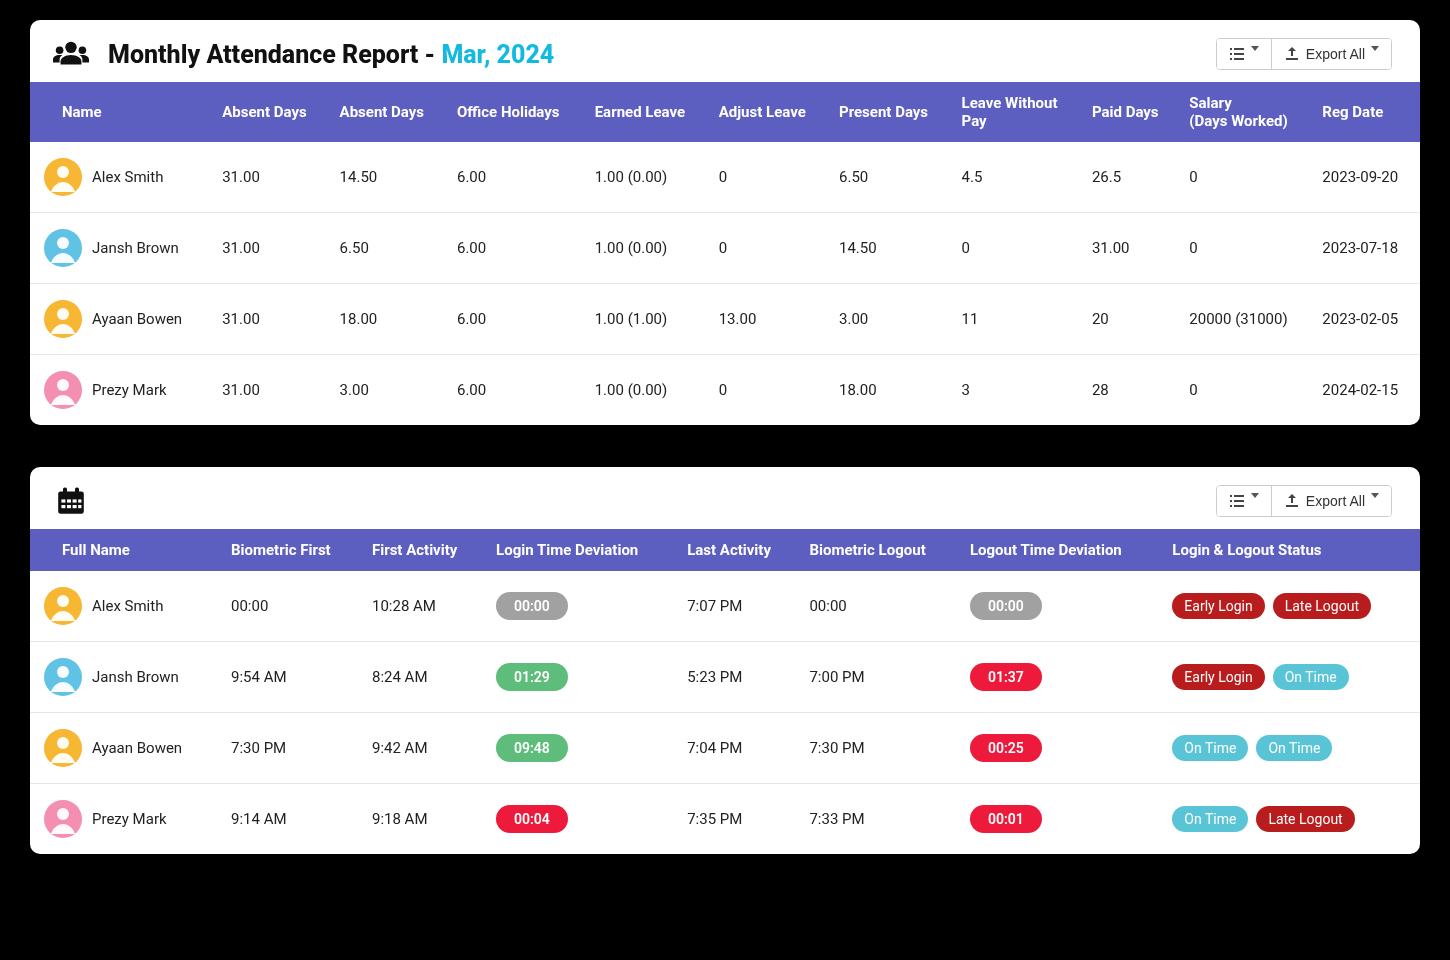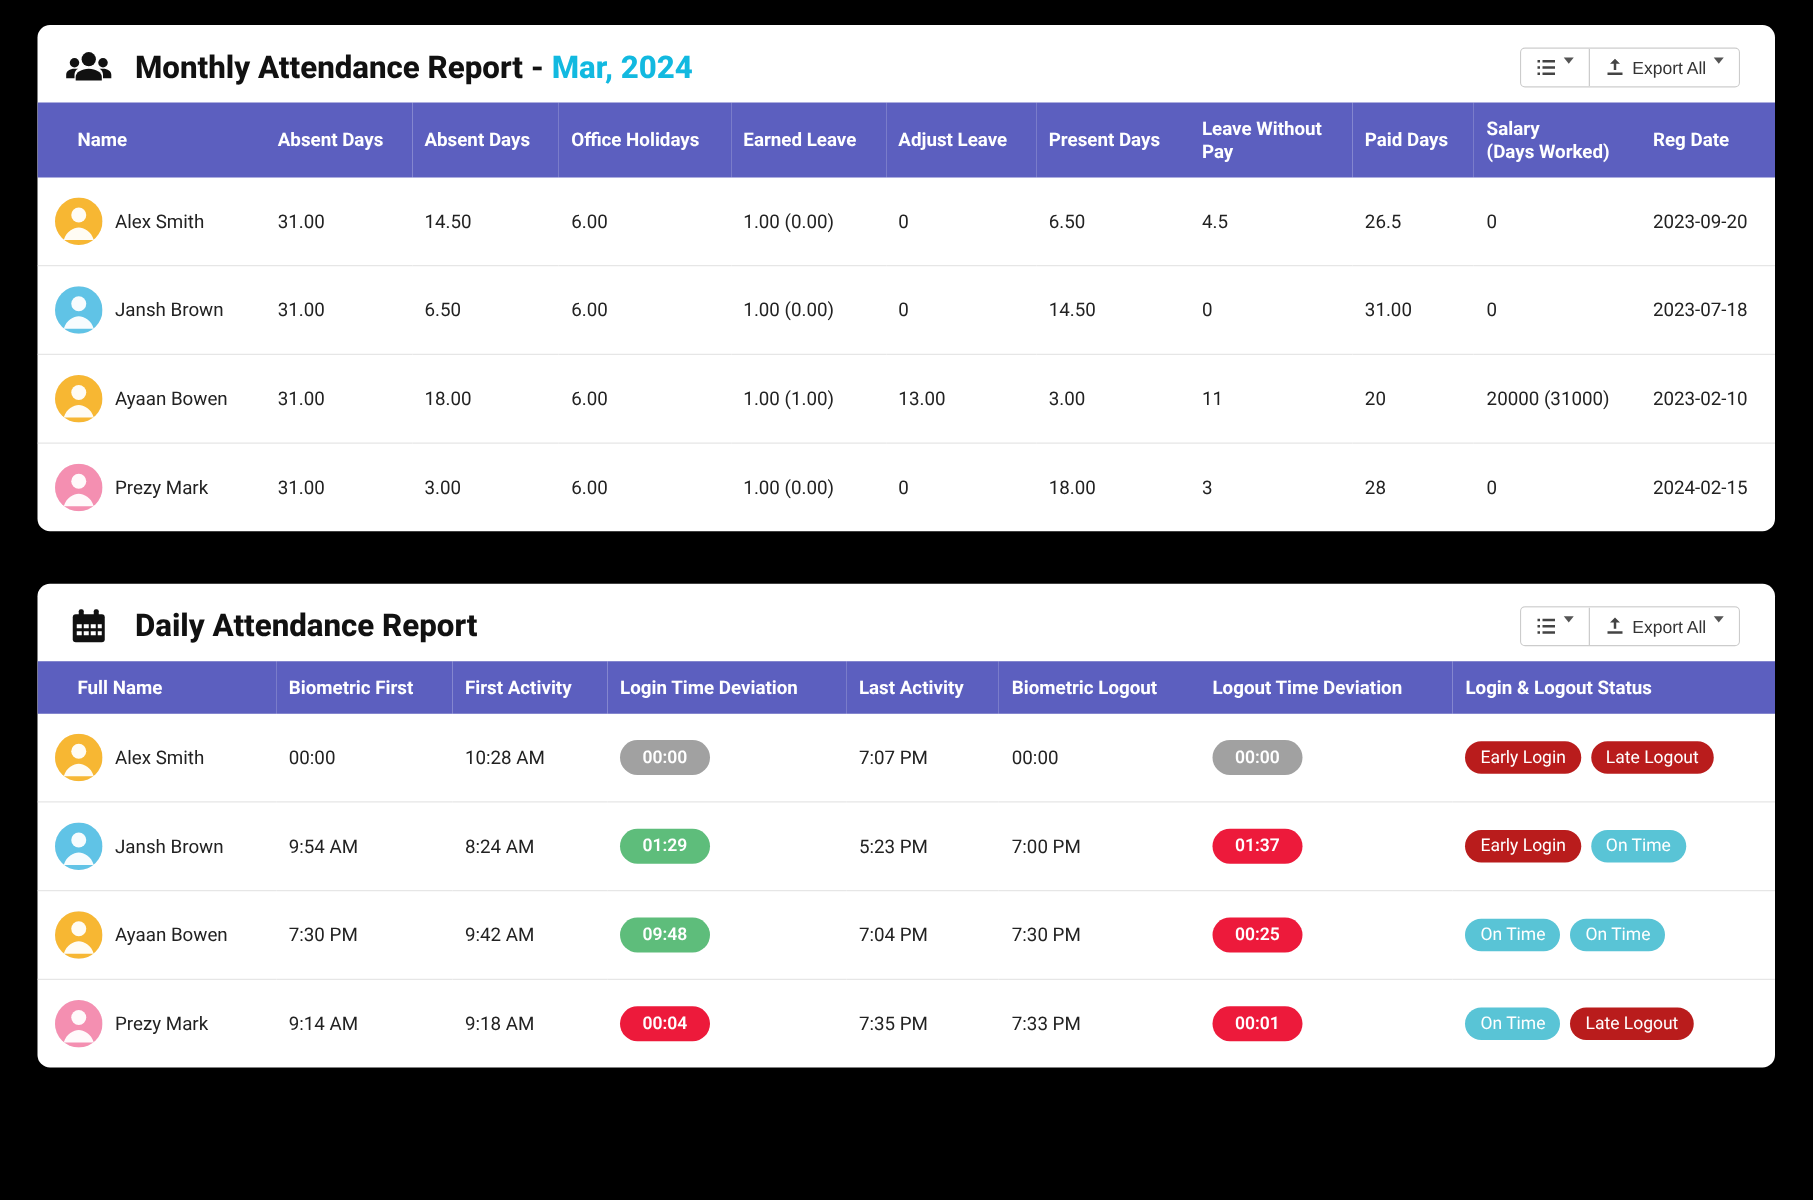--- a/index.html
+++ b/index.html
@@ -231,21 +231,21 @@
           </td>
           <td>31.00</td>
           <td>18.00</td>
           <td>6.00</td>
           <td>1.00 (1.00)</td>
           <td>13.00</td>
           <td>3.00</td>
           <td>11</td>
           <td>20</td>
           <td>20000 (31000)</td>
-          <td>2023-02-10</td>
+          <td>2023-02-05</td>
         </tr>
         <tr>
           <td>
             <div class="name-cell">
               <span class="avatar"><svg viewBox="0 0 38 38" width="38" height="38">
                   <circle cx="19" cy="19" r="19" fill="#f48fb1"></circle>
                   <circle cx="19" cy="14" r="6" fill="#fff" opacity="0.95"></circle>
                   <path d="M7 34c2-7 8-10 12-10s10 3 12 10" fill="#fff" opacity="0.95"></path>
                 </svg></span>
               <span>Prezy Mark</span>
@@ -275,21 +275,20 @@
         <rect x="25" y="3" width="5" height="10" rx="2" fill="currentColor"></rect>
         <rect x="8" y="18" width="5" height="4" fill="#fff"></rect>
           <rect x="15" y="18" width="5" height="4" fill="#fff"></rect>
           <rect x="22" y="18" width="5" height="4" fill="#fff"></rect>
           <rect x="29" y="18" width="4" height="4" fill="#fff"></rect>
         <rect x="8" y="25" width="5" height="4" fill="#fff"></rect>
           <rect x="15" y="25" width="5" height="4" fill="#fff"></rect>
           <rect x="22" y="25" width="5" height="4" fill="#fff"></rect>
           <rect x="29" y="25" width="4" height="4" fill="#fff"></rect>
       </svg>
-      <div class="title">Daily Attendance Report</div>
     </div>
     <div class="card-header-right">
       <button class="hdr-btn">
         <svg class="small-icon" viewBox="0 0 16 16">
           <rect x="1" y="2" width="2" height="2" fill="currentColor"></rect>
             <rect x="5" y="2" width="10" height="2" fill="currentColor"></rect>
           <rect x="1" y="7" width="2" height="2" fill="currentColor"></rect>
             <rect x="5" y="7" width="10" height="2" fill="currentColor"></rect>
           <rect x="1" y="12" width="2" height="2" fill="currentColor"></rect>
             <rect x="5" y="12" width="10" height="2" fill="currentColor"></rect>

